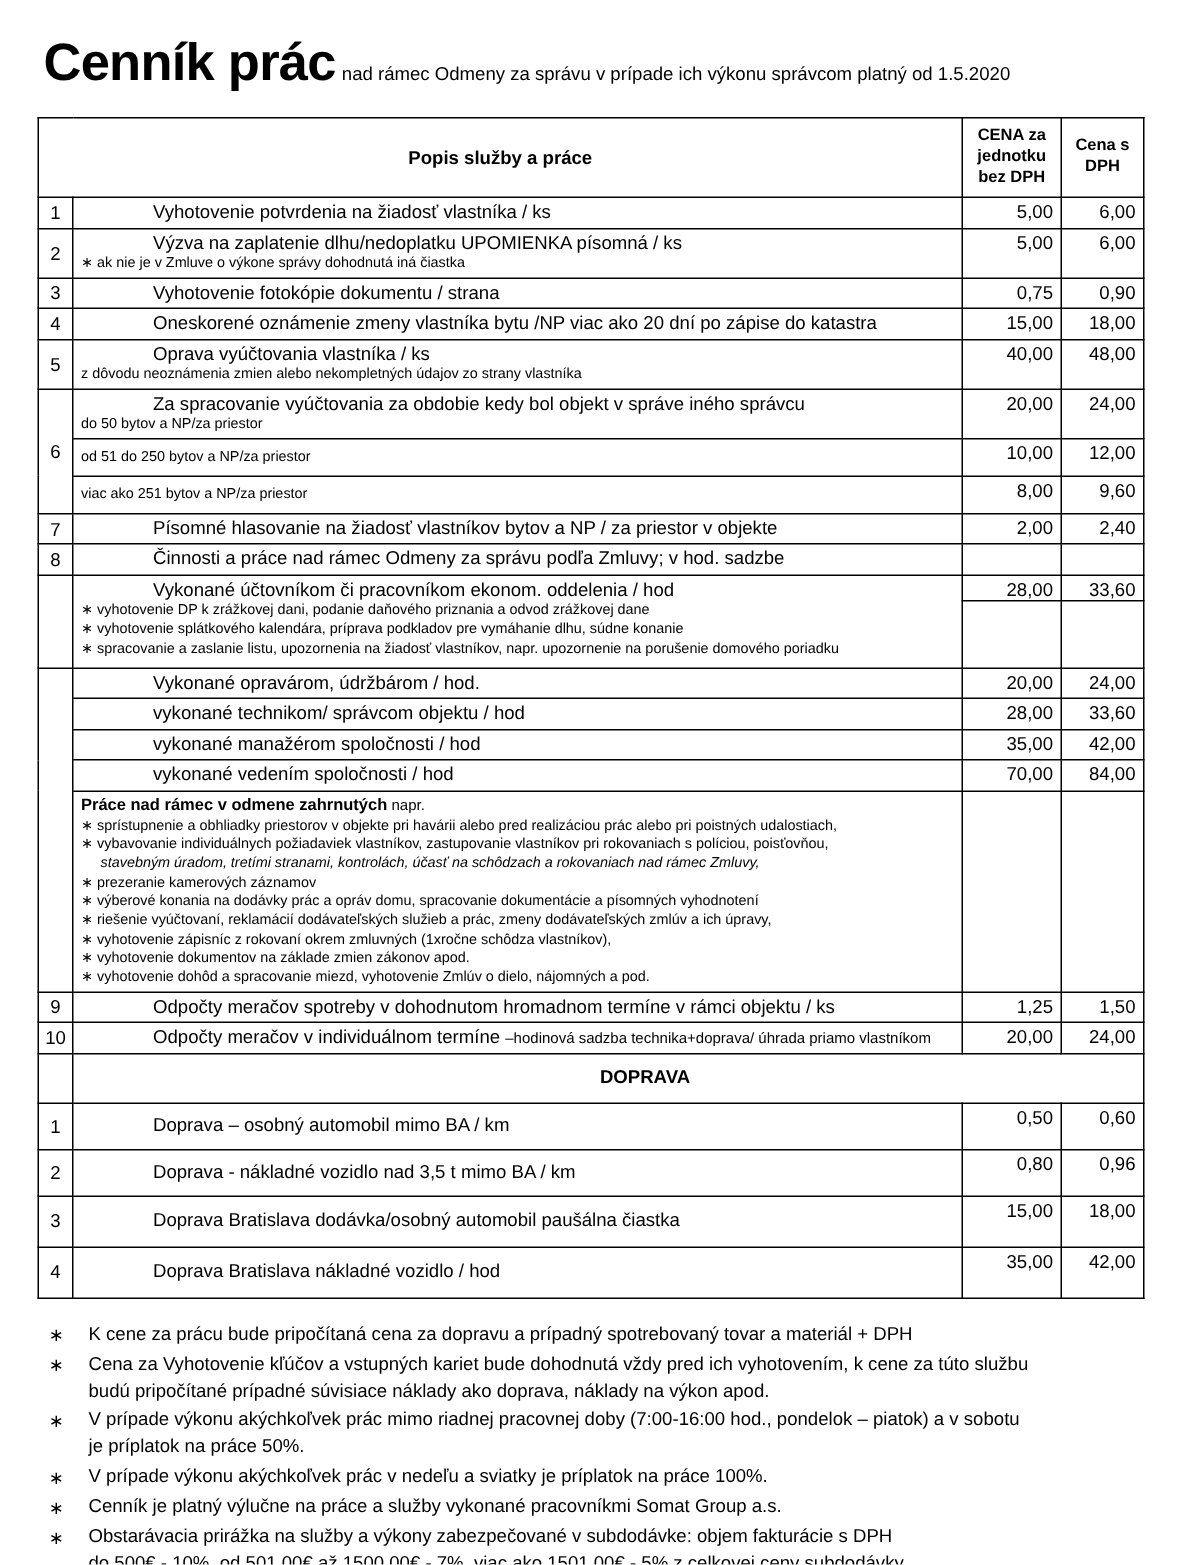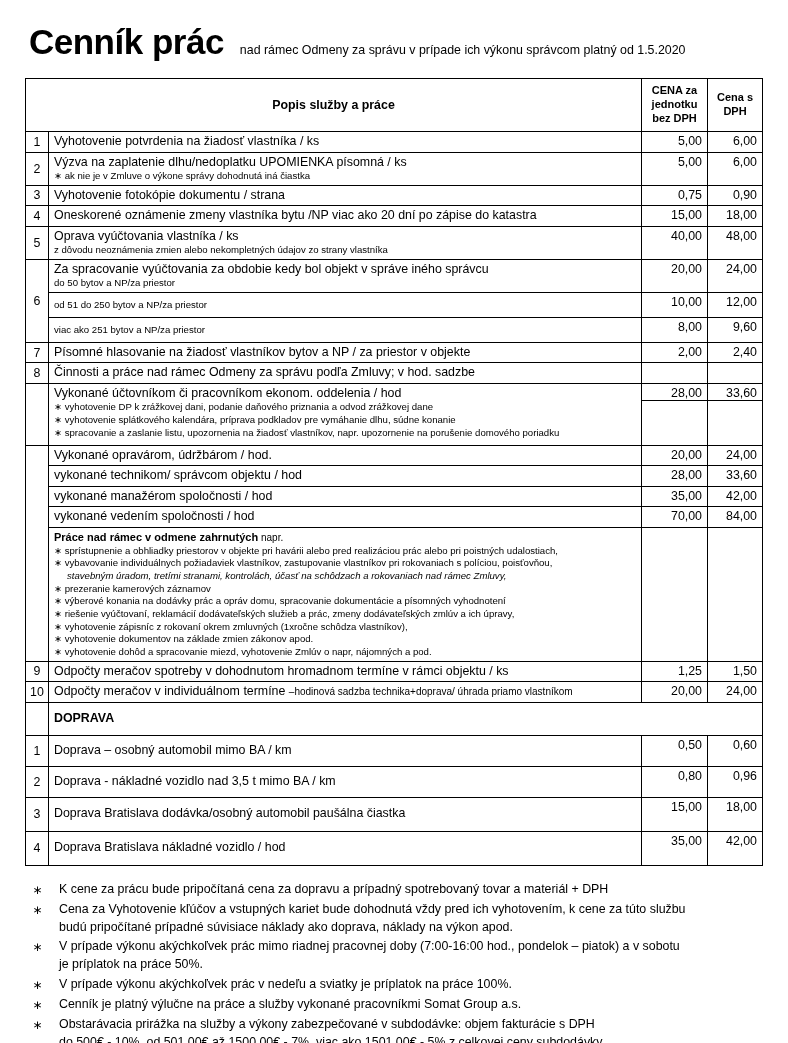--- a/index.html
+++ b/index.html
@@ -1,39 +1,39 @@
 <!DOCTYPE html>
 <html lang="sk"><head>
 <meta charset="utf-8">
 <style>
   html,body{margin:0;padding:0;background:#fff;color:#000;}
   body{width:788px;height:1043px;font-family:"Liberation Sans", sans-serif;overflow:hidden;}
   .page{padding:20px 25px 0 25px;box-sizing:border-box;}
   .title-row{margin:2px 0 16px 4px;white-space:nowrap;}
   .doc-title{font-size:35px;font-weight:bold;letter-spacing:-0.5px;}
-  .doc-subtitle{font-size:12.4px;margin-left:16px;}
+  .doc-subtitle{font-size:12.4px;margin-left:4px;}
   table.price{border-collapse:collapse;width:738px;table-layout:fixed;}
   table.price td,table.price th{border:1px solid #000;overflow:hidden;}
   th.h-desc{font-size:12.4px;font-weight:bold;text-align:center;vertical-align:middle;height:50px;}
   th.h-price{font-size:11px;font-weight:bold;text-align:center;vertical-align:middle;padding:2px 1px;line-height:1.25;}
   .c-num{text-align:center;vertical-align:middle;font-size:12.4px;padding:0 1px;}
   .c-desc{vertical-align:top;padding:2px 4px 2px 5px;}
   .c-p{text-align:right;vertical-align:top;font-size:12.4px;padding:2px 5px 0 1px;}
-  .ln-main{font-size:12.4px;line-height:1.25;}
+  .ln-main{font-size:12.4px;line-height:1.25;margin-left:48px;}
   .ln-sub{font-size:9.6px;line-height:1.32;}
   .ln-ind{padding-left:13px;font-style:italic;}
   .b{font-weight:bold;}
   .sm{font-size:10px;}
   .lead{font-weight:bold;font-size:11px;}
   .lead-rest{font-size:10px;}
   tr.row-sub2 td{height:42px;}
   tr.row-mid td{height:20px;}
   tr.row-mid .c-desc{vertical-align:middle;margin-top:48px;}
   tr.row-dophdr td{height:28px;}
-  tr.row-dophdr .c-desc{vertical-align:middle;}
+  tr.row-dophdr .c-desc{vertical-align:middle;text-align:center;}
   tr.row-dop td{height:26px;}
   tr.row-dop .c-desc{vertical-align:middle;}
   tr.row-dop2 td{height:29px;}
   tr.row-dop2 .c-desc{vertical-align:middle;}
   .notes{margin:15px 0 0 6px;width:732px;}
   .note{display:flex;margin-bottom:2px;}
   .note-mark{flex:none;width:13px;margin-right:15px;text-align:center;font-size:12px;padding-top:2px;}
   .note-text{font-size:12.4px;line-height:1.45;white-space:pre-line;}
 </style>
 </head>
@@ -188,21 +188,21 @@
           <td class="c-desc">
             <div class="ln-sub"><span class="lead">Práce nad rámec v odmene zahrnutých</span><span class="lead-rest"> napr.</span></div>
             <div class="ln-sub">∗ sprístupnenie a obhliadky priestorov v objekte pri havárii alebo pred realizáciou prác alebo pri poistných udalostiach,</div>
             <div class="ln-sub">∗ vybavovanie individuálnych požiadaviek vlastníkov, zastupovanie vlastníkov pri rokovaniach s políciou, poisťovňou,</div>
             <div class="ln-sub ln-ind">stavebným úradom, tretími stranami, kontrolách, účasť na schôdzach a rokovaniach nad rámec Zmluvy,</div>
             <div class="ln-sub">∗ prezeranie kamerových záznamov</div>
             <div class="ln-sub">∗ výberové konania na dodávky prác a opráv domu, spracovanie dokumentácie a písomných vyhodnotení</div>
             <div class="ln-sub">∗ riešenie vyúčtovaní, reklamácií dodávateľských služieb a prác, zmeny dodávateľských zmlúv a ich úpravy,</div>
             <div class="ln-sub">∗ vyhotovenie zápisníc z rokovaní okrem zmluvných (1xročne schôdza vlastníkov),</div>
             <div class="ln-sub">∗ vyhotovenie dokumentov na základe zmien zákonov apod.</div>
-            <div class="ln-sub">∗ vyhotovenie  dohôd a spracovanie miezd, vyhotovenie Zmlúv o napr, nájomných a pod.</div>
+            <div class="ln-sub">∗ vyhotovenie  dohôd a spracovanie miezd, vyhotovenie Zmlúv o dielo, nájomných a pod.</div>
           </td>
           <td class="c-p"></td>
           <td class="c-p"></td>
         </tr>
         <tr class="">
           <td class="c-num">9</td>
           <td class="c-desc">
             <div class="ln-main">Odpočty meračov spotreby v dohodnutom hromadnom termíne v rámci objektu / ks</div>
           </td>
           <td class="c-p">1,25</td>

